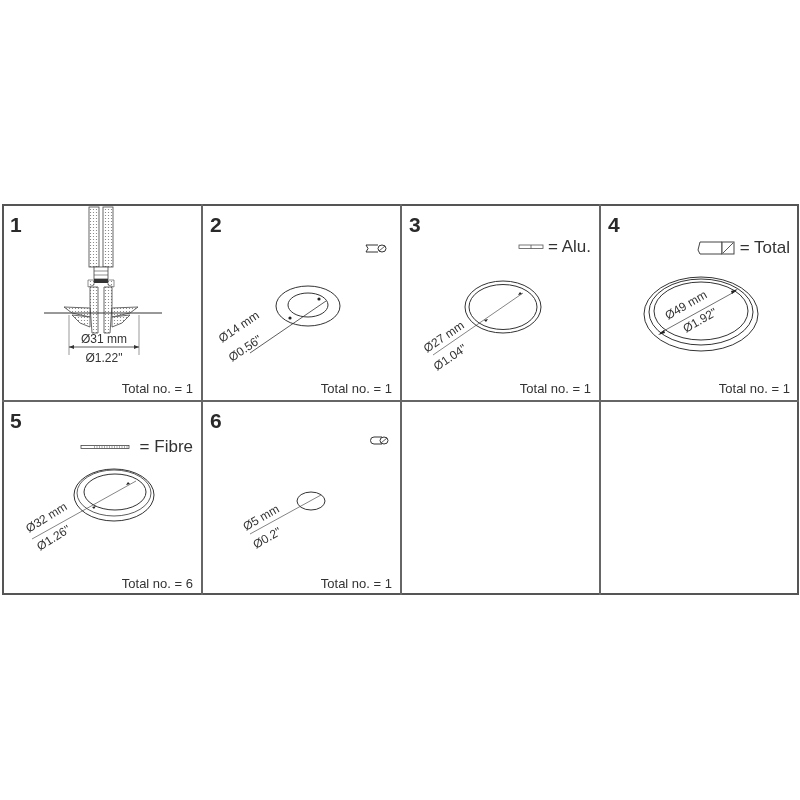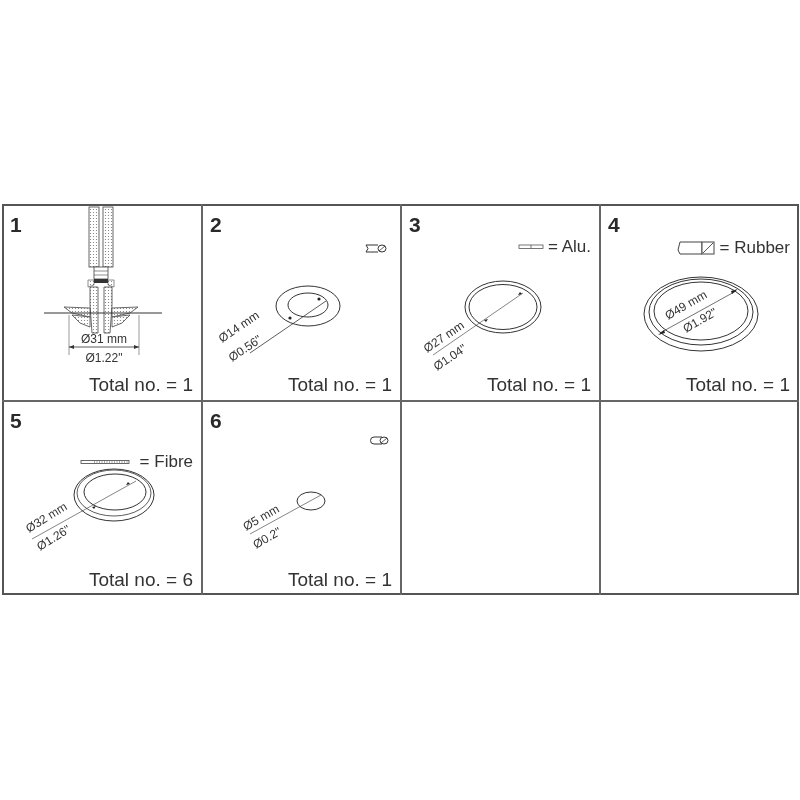--- a/index.html
+++ b/index.html
@@ -4,21 +4,21 @@
 <style>
   html, body { margin: 0; padding: 0; background: #ffffff; }
   body { width: 800px; height: 800px; position: relative; overflow: hidden;
          font-family: "Liberation Sans", "DejaVu Sans", sans-serif; color: #222; }
   .grid { position: absolute; left: 2px; top: 204px; width: 797px; height: 391px;
           border: 2px solid #555; box-sizing: border-box; }
   .cell { position: absolute; box-sizing: border-box; }
   .vline { position: absolute; top: 204px; height: 391px; width: 1.5px; background: #666; }
   .hline { position: absolute; left: 2px; width: 797px; top: 400px; height: 1.5px; background: #666; }
   .num { position: absolute; left: 8px; top: 8px; font-size: 21px; font-weight: bold; color: #2a2a2a; }
-  .total { position: absolute; right: 8px; bottom: 4px; font-size: 19px; color: #333; white-space: nowrap; }
+  .total { position: absolute; right: 8px; bottom: 4px; font-size: 13px; color: #333; white-space: nowrap; }
   .legend { position: absolute; right: 8px; top: 30px; font-size: 17px; color: #333; white-space: nowrap;
             display: flex; align-items: center; gap: 4px; }
   svg.fig { position: absolute; left: 0; top: 0; overflow: visible; }
   svg text { font-family: "Liberation Sans", "DejaVu Sans", sans-serif; fill: #333; }
 </style>
 </head>
 <body>
 
 <div class="grid"></div>
 <div class="vline" style="left:201px"></div>
@@ -105,37 +105,37 @@
 </div>
 
 <div class="cell" style="left:600px;top:205px;width:198px;height:195px">
   <div class="num">4</div>
   <div class="legend" style="top:33px">
     <svg width="40" height="14">
       <path d="M4 1 L26 1 L26 13 L4 13 L2 9 L3 5 Z" fill="#fff" stroke="#444" stroke-width="1"></path>
       <rect x="26" y="1" width="12" height="12" fill="#fff" stroke="#444" stroke-width="1"></rect>
       <line x1="27" y1="12" x2="37" y2="2" stroke="#444" stroke-width="0.9"></line>
     </svg>
-    <span>= Rubber</span>
+    <span>= Total</span>
   </div>
   <svg class="fig" width="198" height="195">
     <ellipse cx="101" cy="109" rx="57" ry="37" fill="none" stroke="#333" stroke-width="1"></ellipse>
     <ellipse cx="101" cy="107" rx="52" ry="33" fill="none" stroke="#333" stroke-width="1"></ellipse>
     <ellipse cx="101" cy="106" rx="47" ry="29" fill="none" stroke="#333" stroke-width="1"></ellipse>
     <line x1="60" y1="128" x2="136" y2="86" stroke="#333" stroke-width="0.7"></line>
     <path d="M58 130 l6 -5 l1 3 z M138 84 l-6 5 l-1 -3 z" fill="#222"></path>
     <text x="0" y="0" font-size="12" transform="translate(68,115) rotate(-30)">Ø49 mm</text>
     <text x="0" y="0" font-size="12" transform="translate(86,128) rotate(-30)">Ø1.92"</text>
   </svg>
   <div class="total">Total no. = 1</div>
 </div>
 
 <div class="cell" style="left:2px;top:401px;width:199px;height:194px">
   <div class="num">5</div>
-  <div class="legend" style="top:51px;gap:10px">
+  <div class="legend" style="top:36px;gap:10px">
     <svg width="50" height="6">
       <rect x="1" y="1.5" width="48" height="3" fill="#fff" stroke="#444" stroke-width="0.8"></rect>
       <line x1="14" y1="3" x2="48" y2="3" stroke="#555" stroke-width="1.2" stroke-dasharray="1 1.5"></line>
     </svg>
     <span>= Fibre</span>
   </div>
   <svg class="fig" width="199" height="194">
     <ellipse cx="112" cy="94" rx="40" ry="26" fill="none" stroke="#333" stroke-width="1"></ellipse>
     <ellipse cx="112" cy="92" rx="37" ry="23" fill="none" stroke="#333" stroke-width="0.8"></ellipse>
     <ellipse cx="113" cy="91" rx="31" ry="18" fill="none" stroke="#333" stroke-width="1"></ellipse>

